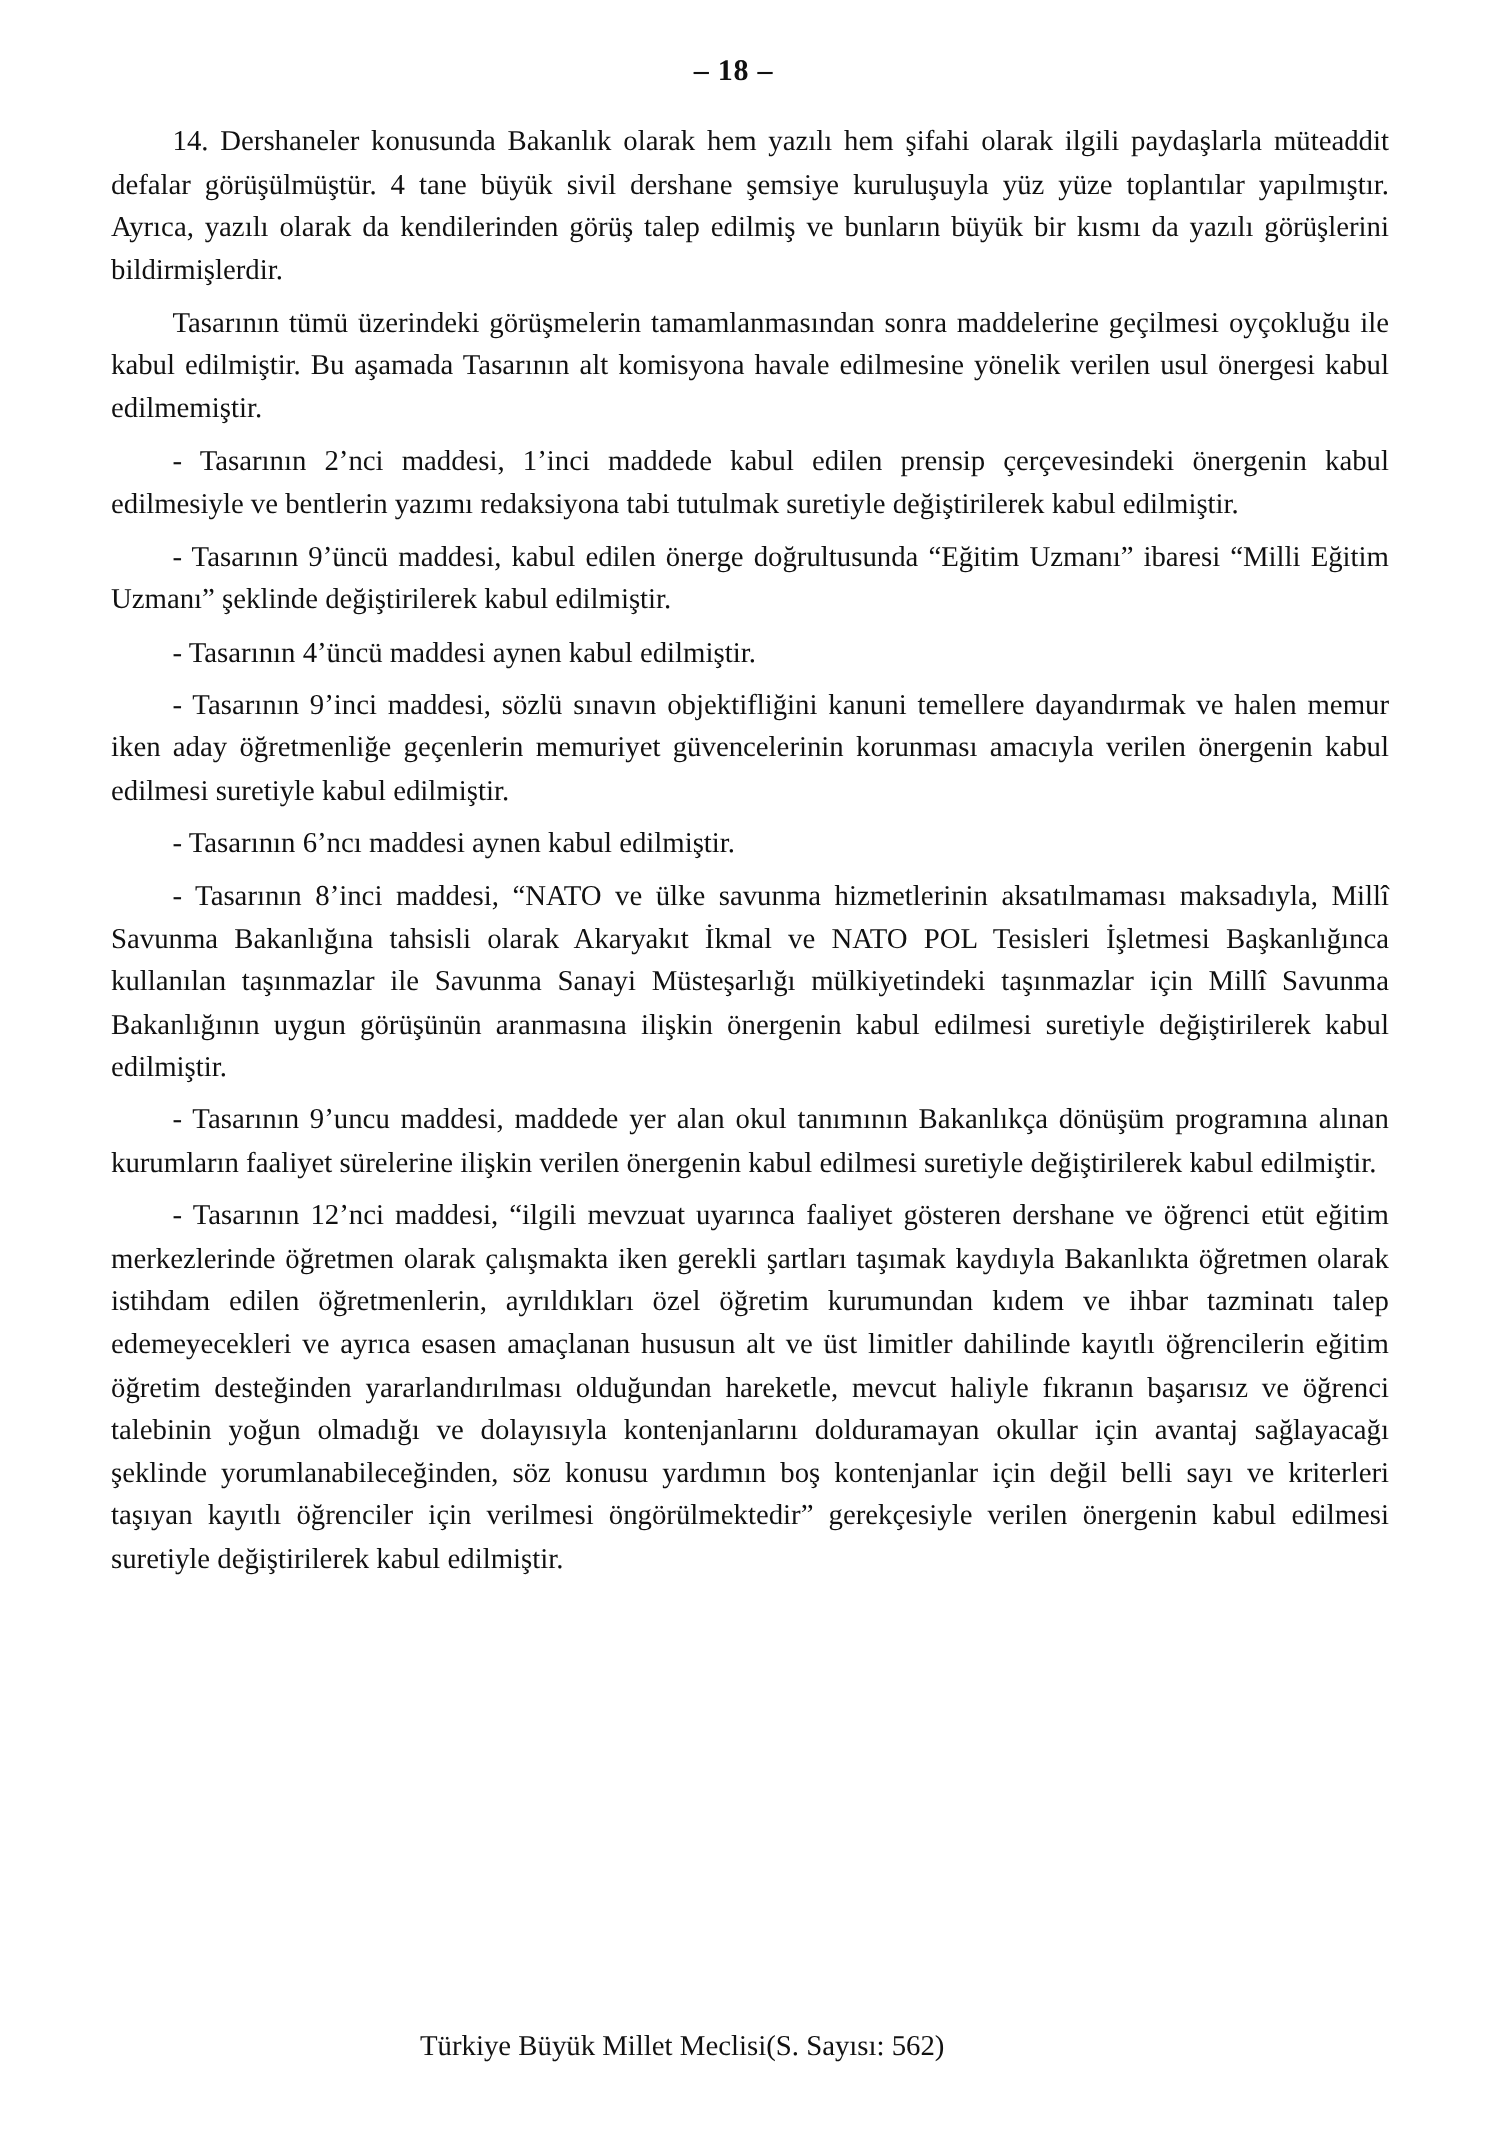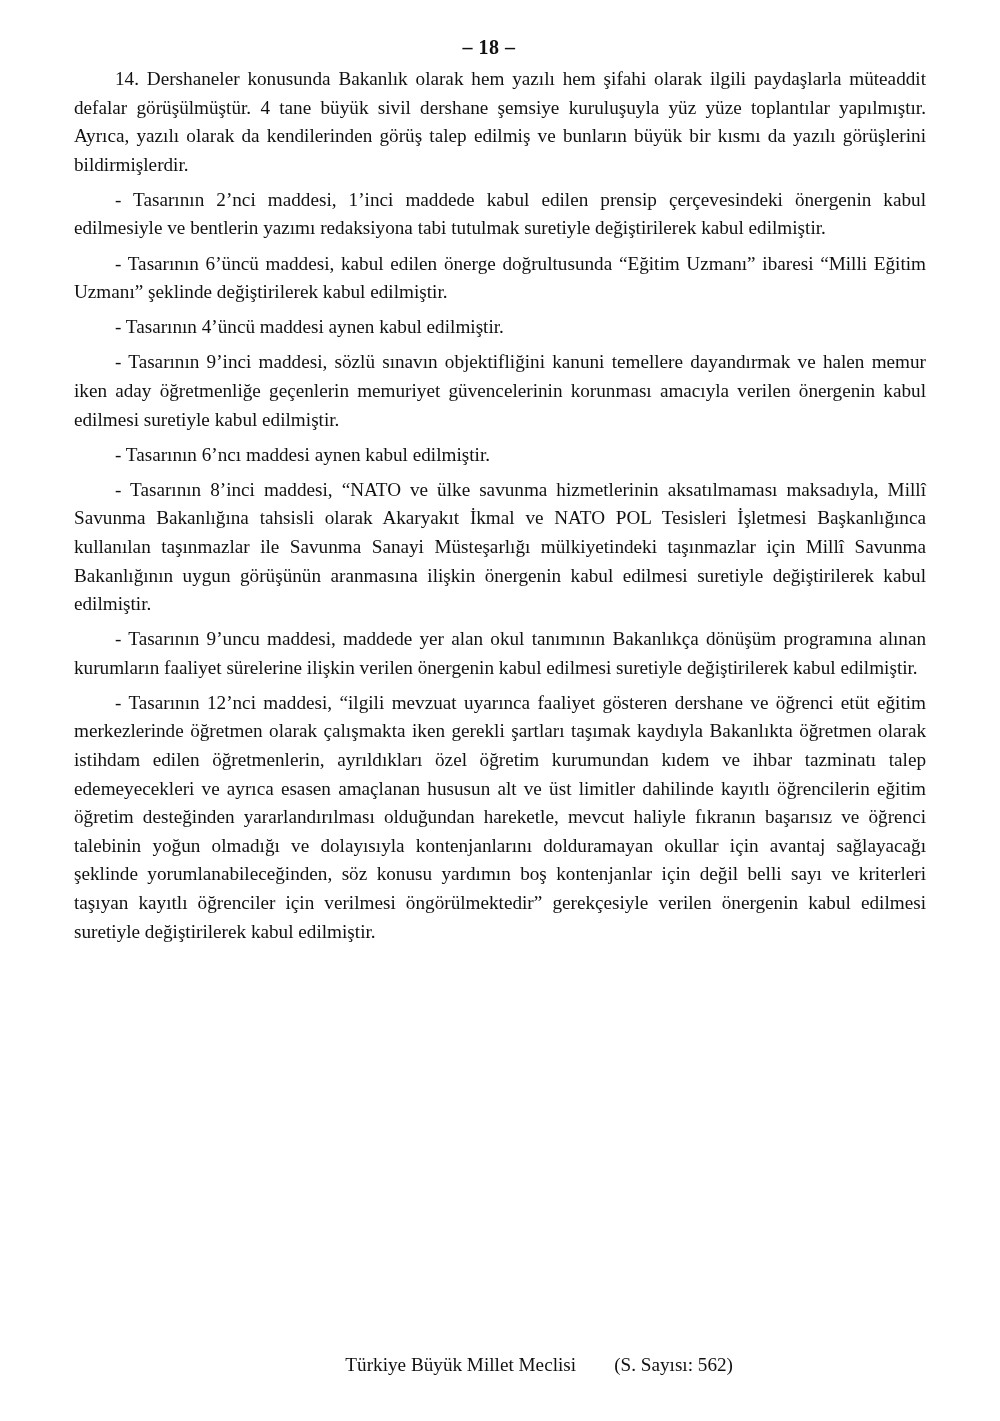--- a/index.html
+++ b/index.html
@@ -21,50 +21,50 @@
     left: 0;
     width: 978px;
     text-align: center;
     font-size: 20px;
     font-weight: bold;
     letter-spacing: 0.5px;
   }
   .body-text {
     position: absolute;
     left: 74px;
-    top: 65px;
+    top: 81px;
     width: 852px;
     font-size: 19.2px;
     line-height: 28.6px;
   }
   .para {
     margin: 0 0 6.5px 0;
     text-indent: 41px;
     text-align: justify;
   }
   .footer {
     position: absolute;
     top: 1354px;
-    left: 253px;
+    left: 280px;
     width: 480px;
     font-size: 19.2px;
     display: flex;
-    justify-content: flex-end;
-    gap: 38px;
+    justify-content: flex-start;
   }
 </style>
 </head>
 <body>
 
 <div class="page-number">– 18 –</div>
 
 <div class="body-text">
   <p class="para">14. Dershaneler konusunda Bakanlık olarak hem yazılı hem şifahi olarak ilgili paydaşlarla müteaddit defalar görüşülmüştür. 4 tane büyük sivil dershane şemsiye kuruluşuyla yüz yüze toplantılar yapılmıştır. Ayrıca, yazılı olarak da kendilerinden görüş talep edilmiş ve bunların büyük bir kısmı da yazılı görüşlerini bildirmişlerdir.</p>
+  <p class="para">Tasarının tümü üzerindeki görüşmelerin tamamlanmasından sonra maddelerine geçilmesi oyçokluğu ile kabul edilmiştir. Bu aşamada Tasarının alt komisyona havale edilmesine yönelik verilen usul önergesi kabul edilmemiştir.</p>
   <p class="para">- Tasarının 2’nci maddesi, 1’inci maddede kabul edilen prensip çerçevesindeki önergenin kabul edilmesiyle ve bentlerin yazımı redaksiyona tabi tutulmak suretiyle değiştirilerek kabul edilmiştir.</p>
-  <p class="para">- Tasarının 6’üncü maddesi, kabul edilen önerge doğrultusunda “Eğitim Uzmanı” ibaresi “Milli Eğitim Uzmanı” şeklinde değiştirilerek kabul edilmiştir.</p>
+  <p class="para">- Tasarının 9’üncü maddesi, kabul edilen önerge doğrultusunda “Eğitim Uzmanı” ibaresi “Milli Eğitim Uzmanı” şeklinde değiştirilerek kabul edilmiştir.</p>
   <p class="para">- Tasarının 4’üncü maddesi aynen kabul edilmiştir.</p>
   <p class="para">- Tasarının 9’inci maddesi, sözlü sınavın objektifliğini kanuni temellere dayandırmak ve halen memur iken aday öğretmenliğe geçenlerin memuriyet güvencelerinin korunması amacıyla verilen önergenin kabul edilmesi suretiyle kabul edilmiştir.</p>
   <p class="para">- Tasarının 6’ncı maddesi aynen kabul edilmiştir.</p>
   <p class="para">- Tasarının 8’inci maddesi, “NATO ve ülke savunma hizmetlerinin aksatılmaması maksadıyla, Millî Savunma Bakanlığına tahsisli olarak Akaryakıt İkmal ve NATO POL Tesisleri İşletmesi Başkanlığınca kullanılan taşınmazlar ile Savunma Sanayi Müsteşarlığı mülkiyetindeki taşınmazlar için Millî Savunma Bakanlığının uygun görüşünün aranmasına ilişkin önergenin kabul edilmesi suretiyle değiştirilerek kabul edilmiştir.</p>
   <p class="para">- Tasarının 9’uncu maddesi, maddede yer alan okul tanımının Bakanlıkça dönüşüm programına alınan kurumların faaliyet sürelerine ilişkin verilen önergenin kabul edilmesi suretiyle değiştirilerek kabul edilmiştir.</p>
   <p class="para">- Tasarının 12’nci maddesi, “ilgili mevzuat uyarınca faaliyet gösteren dershane ve öğrenci etüt eğitim merkezlerinde öğretmen olarak çalışmakta iken gerekli şartları taşımak kaydıyla Bakanlıkta öğretmen olarak istihdam edilen öğretmenlerin, ayrıldıkları özel öğretim kurumundan kıdem ve ihbar tazminatı talep edemeyecekleri ve ayrıca esasen amaçlanan hususun alt ve üst limitler dahilinde kayıtlı öğrencilerin eğitim öğretim desteğinden yararlandırılması olduğundan hareketle, mevcut haliyle fıkranın başarısız ve öğrenci talebinin yoğun olmadığı ve dolayısıyla kontenjanlarını dolduramayan okullar için avantaj sağlayacağı şeklinde yorumlanabileceğinden, söz konusu yardımın boş kontenjanlar için değil belli sayı ve kriterleri taşıyan kayıtlı öğrenciler için verilmesi öngörülmektedir” gerekçesiyle verilen önergenin kabul edilmesi suretiyle değiştirilerek kabul edilmiştir.</p>
 </div>
 
 <div class="footer">
   <span>Türkiye Büyük Millet Meclisi</span>

